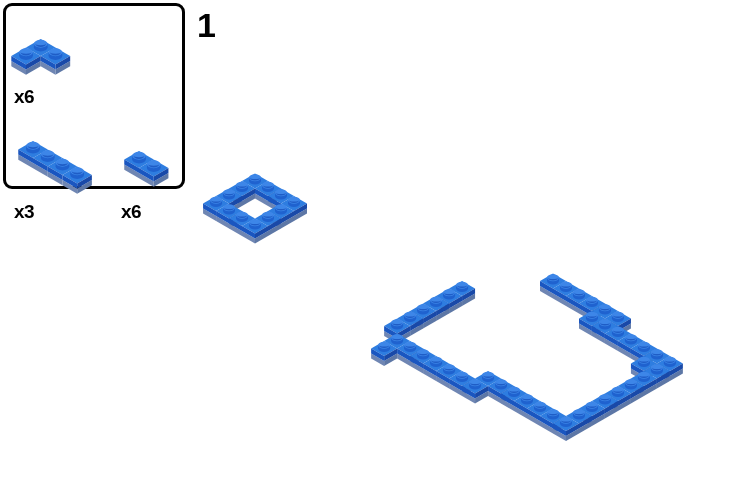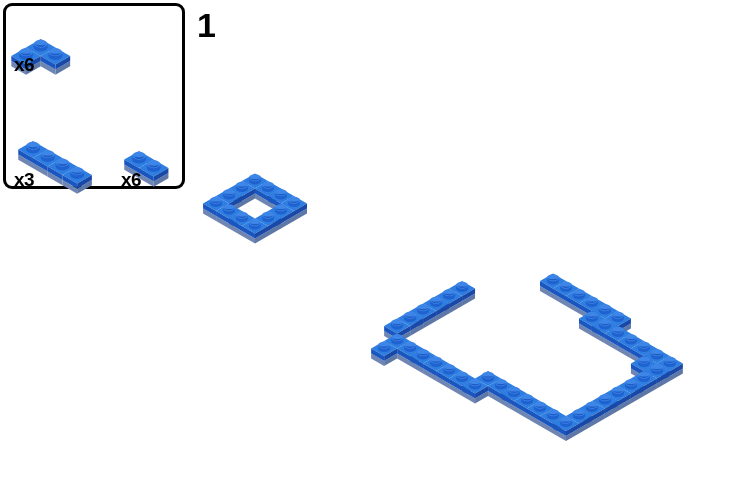--- a/index.html
+++ b/index.html
@@ -24,20 +24,21 @@
   }
   .qty{
     position:absolute;
     font-family:"Liberation Sans", sans-serif;
     font-weight:bold;
     font-size:19px;
     color:#000000;
     letter-spacing:-0.5px;
     line-height:1;
     white-space:nowrap;
+    margin-top:32px;
   }
   .step-number{
     position:absolute;
     left:197px; top:8px;
     font-family:"Liberation Sans", sans-serif;
     font-weight:bold;
     font-size:34px;
     color:#000000;
     line-height:1;
   }

